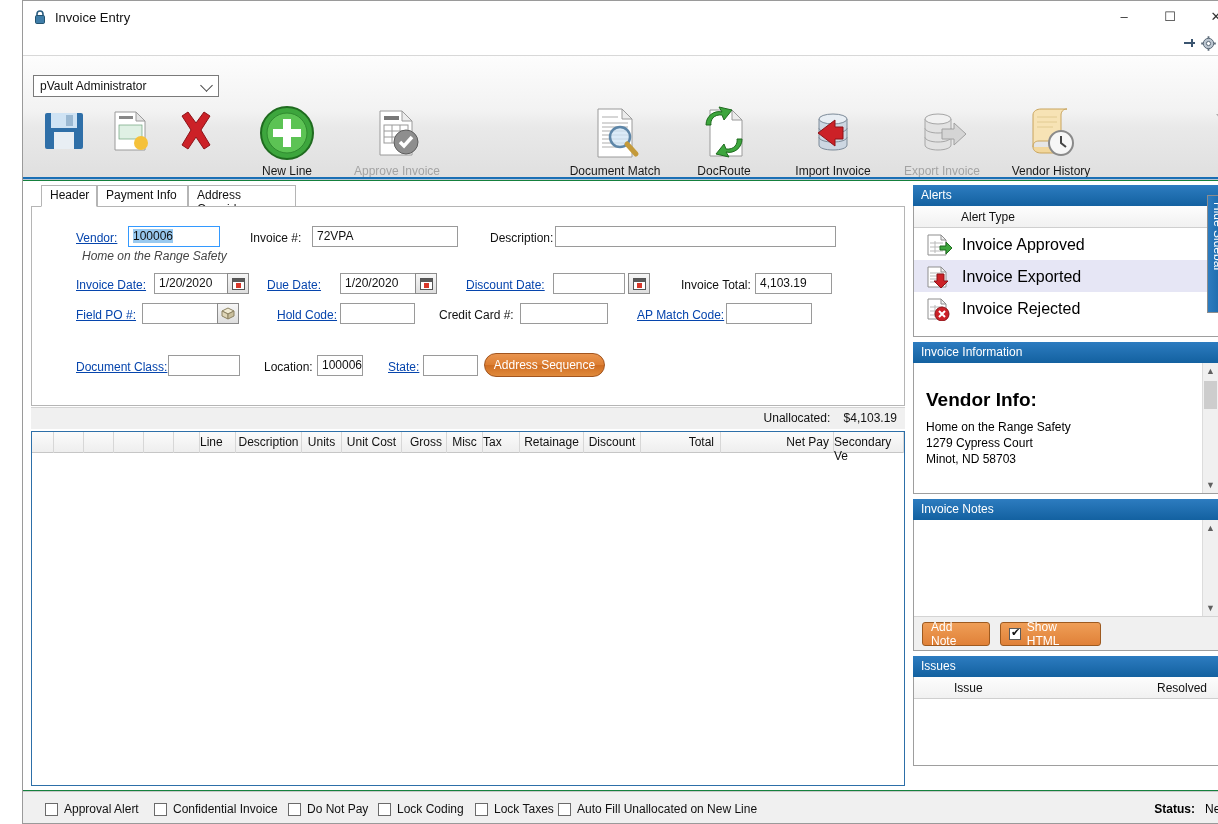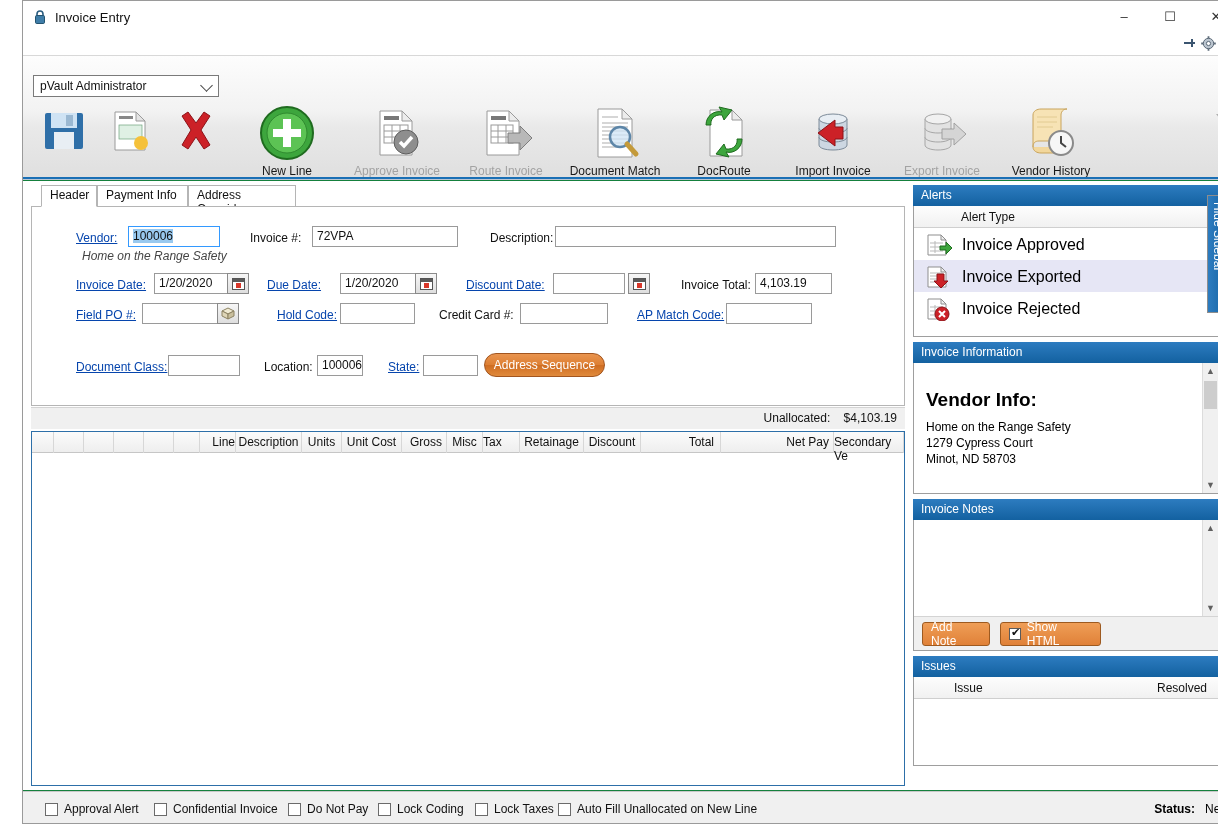--- a/index.html
+++ b/index.html
@@ -234,36 +234,20 @@
               <path d="M15 26h24M15 32h24M23 20v18M31 20v18"></path>
             </g>
           <circle cx="37" cy="37" r="12" fill="#8e8e8e" stroke="#5e5e5e"></circle>
           <path d="M31 37l4 4 8-9" stroke="#fff" stroke-width="3.5" fill="none"></path>
         </svg>
       </div>
       <div class="lbl">Approve Invoice</div>
       <div class="key">Ctrl + A</div>
     </div>
 
-    <div class="big-btn disabled" style="left:435px">
-      <div class="glyph">
-        <svg width="56" height="56" viewBox="0 0 56 56">
-          <path d="M9 6h22l10 10v34H9z" fill="#fff" stroke="#9a9a9a"></path>
-          <path d="M31 6v10h10z" fill="#ececec" stroke="#9a9a9a"></path>
-          <rect x="13" y="11" width="15" height="4" fill="#777"></rect>
-          <g stroke="#9a9a9a" fill="none">
-              <rect x="13" y="20" width="22" height="18"></rect>
-              <path d="M13 26h22M13 32h22M20 20v18M28 20v18"></path>
-            </g>
-          <path d="M30 28h12v-7l12 12-12 12v-7H30z" fill="#b8b8b8" stroke="#7d7d7d"></path>
-        </svg>
-      </div>
-      <div class="lbl">Route Invoice</div>
-      <div class="key">Ctrl + R</div>
-    </div>
 
     <div class="big-btn" style="left:544px">
       <div class="glyph">
         <svg width="56" height="56" viewBox="0 0 56 56">
           <path d="M11 4h24l10 10v38H11z" fill="#fff" stroke="#9a9a9a"></path>
           <path d="M35 4v10h10z" fill="#ececec" stroke="#9a9a9a"></path>
           <g stroke="#c9c9c9" stroke-width="1.3">
               <path d="M15 12h16M15 18h26M15 22h26M15 26h26M15 30h26M15 34h26M15 38h26M15 42h20"></path>
             </g>
           <circle cx="33" cy="32" r="10" fill="#cfe4f5" fill-opacity=".75" stroke="#5d86a8" stroke-width="2.5"></circle>
@@ -411,21 +395,21 @@
       </div>
 
       <div class="gridbox">
         <div class="gridhdr">
           <div class="gh" style="left:0;width:22px"></div>
           <div class="gh" style="left:22px;width:30px"></div>
           <div class="gh" style="left:52px;width:30px"></div>
           <div class="gh" style="left:82px;width:30px"></div>
           <div class="gh" style="left:112px;width:30px"></div>
           <div class="gh" style="left:142px;width:26px"></div>
-          <div class="gh" style="left:168px;width:36px;text-align:right">Line</div>
+          <div class="gh" style="left:168px;width:36px;text-align:left">Line</div>
           <div class="gh" style="left:204px;width:66px;text-align:center">Description</div>
           <div class="gh" style="left:270px;width:40px;text-align:center">Units</div>
           <div class="gh" style="left:310px;width:60px;text-align:center">Unit Cost</div>
           <div class="gh" style="left:370px;width:45px;text-align:right;padding-right:4px">Gross</div>
           <div class="gh" style="left:415px;width:36px;text-align:center">Misc</div>
           <div class="gh" style="left:451px;width:37px;text-align:right;padding-right:20px">Tax</div>
           <div class="gh" style="left:488px;width:64px;text-align:center">Retainage</div>
           <div class="gh" style="left:552px;width:57px;text-align:center">Discount</div>
           <div class="gh" style="left:609px;width:80px;text-align:right;padding-right:6px">Total</div>
           <div class="gh" style="left:689px;width:113px;text-align:right;padding-right:4px">Net Pay</div>

